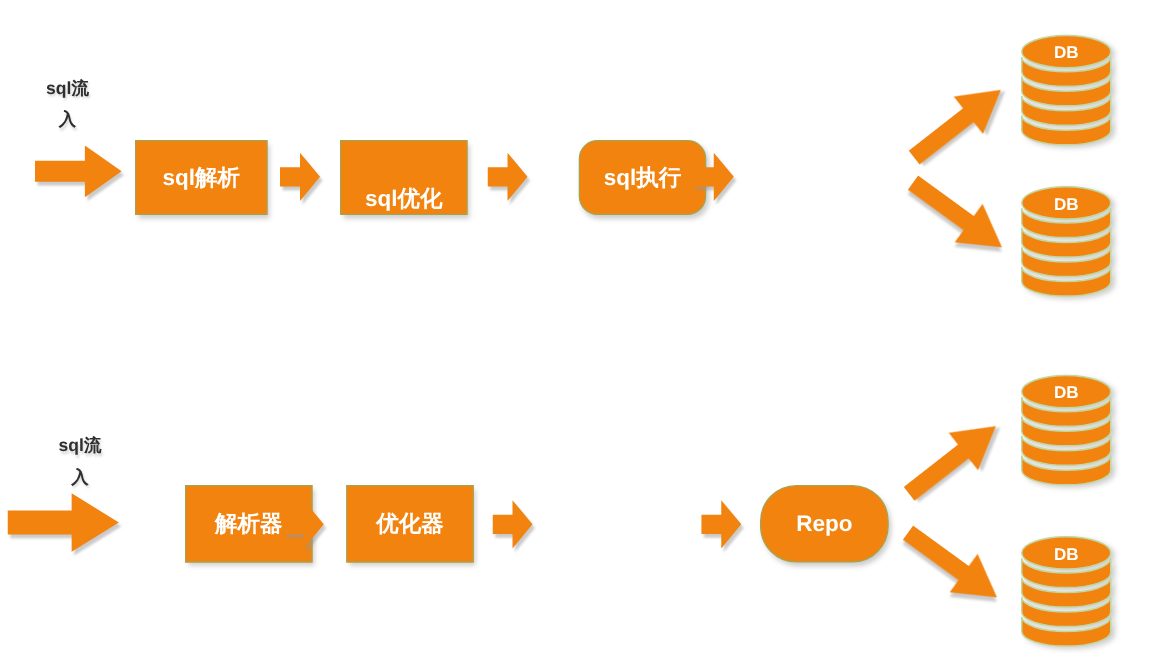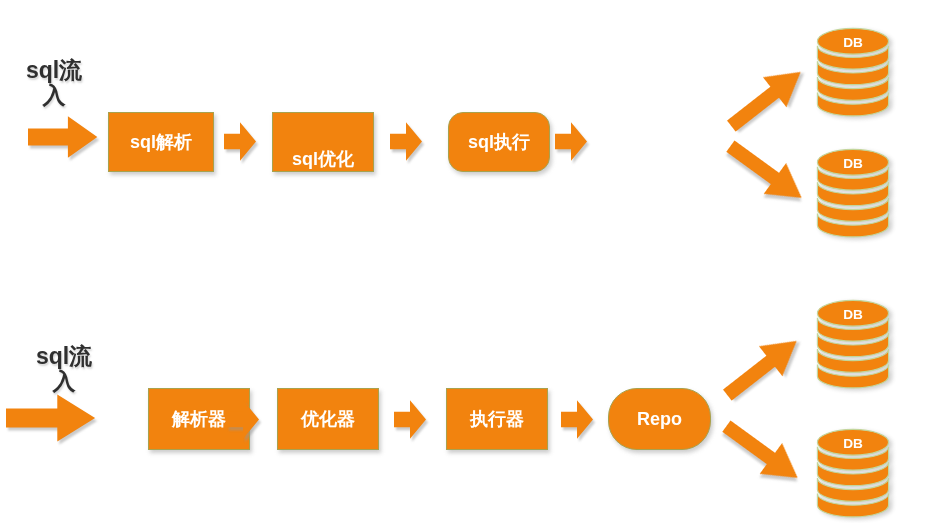--- a/index.html
+++ b/index.html
@@ -2,21 +2,21 @@
 <html style="--orange: #F2830E; --box-border: #A8A24E; --cylinder-outline: #C3D69B; --label-text: #2F2F2F; --box-text: #FFFFFF;"><head>
 <meta charset="utf-8">
 <style>
   html,body{margin:0;padding:0;background:#ffffff;}
   .canvas{
     position:relative;width:925px;height:523px;background:#ffffff;
     font-family:"Liberation Sans","DejaVu Sans",sans-serif;overflow:hidden;
   }
   .abs{position:absolute;}
   .flow-label{
-    font-weight:bold;font-size:23px;line-height:25px;
+    font-weight:bold;font-size:14px;line-height:25px;
     color:var(--label-text,#2f2f2f);text-align:center;
     text-shadow:1px 2px 2px rgba(160,160,160,.45);
   }
   .flow-label span{display:block;}
   .box{
     background:var(--orange,#F2830E);
     border:1px solid var(--box-border,#A8A24E);
     color:var(--box-text,#ffffff);font-weight:bold;font-size:18px;
     display:flex;flex-direction:column;align-items:center;justify-content:center;
     box-shadow:2px 3px 4px rgba(130,130,130,.40);
@@ -62,21 +62,21 @@
   <div class="abs box" style="left:272px;top:112px;width:102px;height:60px;justify-content:flex-end;">
     <span class="line">sql优化</span>
   </div>
 
   <div class="abs arrow" style="left:390px;top:120px;width:33px;height:43px;">
     <svg viewBox="0 0 33 39" preserveAspectRatio="none">
         <polygon points="0,12.5 16,12.5 16,2 32,19.5 16,37 16,26.5 0,26.5"></polygon>
       </svg>
   </div>
 
-  <div class="abs box" style="left:448px;top:112px;width:102px;height:60px;border-radius:15px;">
+  <div class="abs box" style="left:463px;top:112px;width:102px;height:60px;border-radius:15px;">
     <span class="line">sql执行</span>
   </div>
 
   <div class="abs arrow" style="left:555px;top:120px;width:33px;height:43px;">
     <svg viewBox="0 0 33 39" preserveAspectRatio="none">
         <polygon points="0,12.5 16,12.5 16,2 32,19.5 16,37 16,26.5 0,26.5"></polygon>
       </svg>
   </div>
 
 
@@ -142,23 +142,20 @@
   <div class="abs box" style="left:277px;top:388px;width:102px;height:62px;">
     <span class="line">优化器</span>
   </div>
 
   <div class="abs arrow" style="left:394px;top:398px;width:33px;height:43px;">
     <svg viewBox="0 0 33 39" preserveAspectRatio="none">
         <polygon points="0,12.5 16,12.5 16,2 32,19.5 16,37 16,26.5 0,26.5"></polygon>
       </svg>
   </div>
 
-  <div class="abs box" style="left:446px;top:388px;width:102px;height:62px;">
-    <span class="line">执行器</span>
-  </div>
 
   <div class="abs arrow" style="left:561px;top:398px;width:33px;height:43px;">
     <svg viewBox="0 0 33 39" preserveAspectRatio="none">
         <polygon points="0,12.5 16,12.5 16,2 32,19.5 16,37 16,26.5 0,26.5"></polygon>
       </svg>
   </div>
 
   <div class="abs box" style="left:608px;top:388px;width:103px;height:62px;border-radius:29px;">
     <span class="line">Repo</span>
   </div>

